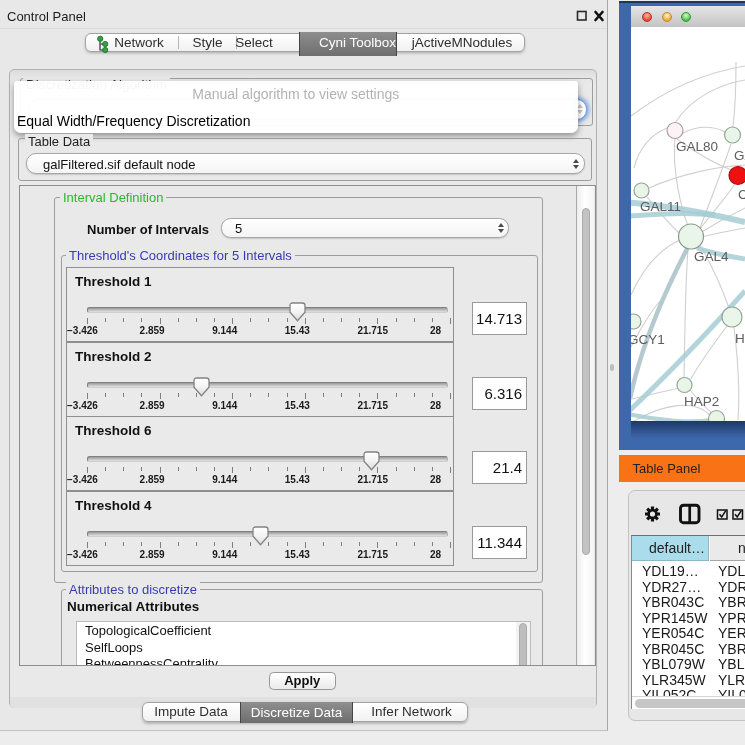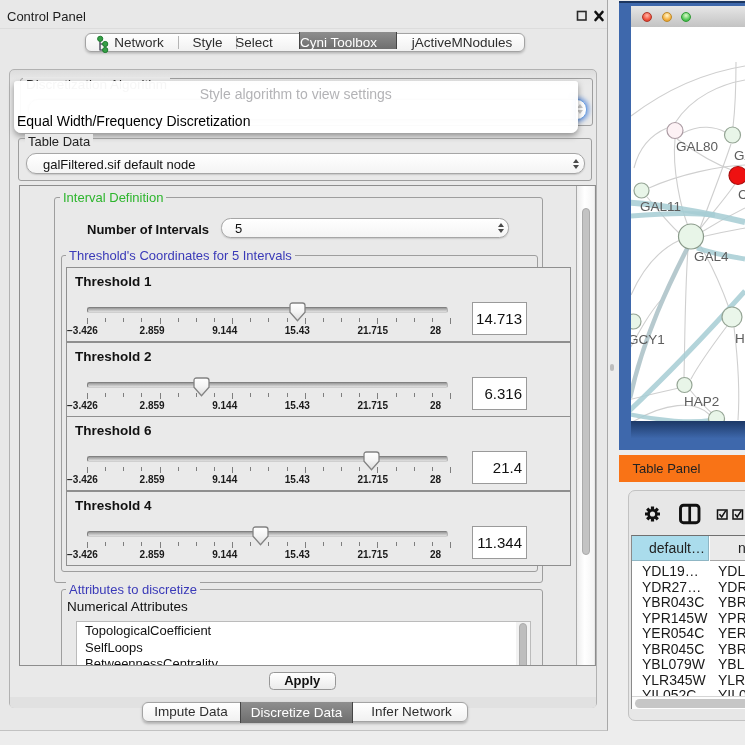--- a/index.html
+++ b/index.html
@@ -1,34 +1,34 @@
 <!DOCTYPE html>
 <html><head><meta charset="utf-8"><style>
 *{margin:0;padding:0;box-sizing:border-box}
 html,body{width:745px;height:745px;font-family:"Liberation Sans",sans-serif;background:#ededed;overflow:hidden}
 .a{position:absolute}
 #cp{left:0;top:0;width:608px;height:730.5px;background:#e8e8e8;border-right:1px solid #a8a8a8;border-bottom:1px solid #c2c2c2}
 #cptitle{left:7px;top:9px;font-size:13px;color:#1c1c1c}
 #tbar{left:85px;top:32.5px;width:440px;height:19px;background:linear-gradient(#ffffff,#f1f1f1);border:1px solid #a3a3a3;border-radius:6px;box-shadow:0 1.5px 2.5px rgba(0,0,0,0.22);font-size:13.5px;color:#2e2e2e}
 .tab{position:absolute;top:0;height:17px;line-height:18px;text-align:center}
 .tsep{position:absolute;top:2px;height:13px;width:1px;background:#b5b5b5}
-#tabsel{position:absolute;left:213px;top:-1.5px;width:98px;height:17px;background:linear-gradient(#8e8e8e,#6e6e6e);border-left:1px solid #454545;border-right:1px solid #454545;color:#fff;line-height:21px;text-align:left}
+#tabsel{position:absolute;left:213px;top:-1.5px;width:98px;height:24px;background:linear-gradient(#8e8e8e,#6e6e6e);border-left:1px solid #454545;border-right:1px solid #454545;color:#fff;line-height:21px;text-align:right}
 #tpanel{left:9px;top:69px;width:588px;height:639px;background:linear-gradient(#dcdcdc,#e7e7e7 9px,#e9e9e9 16px);border:1px solid #b2b2b2;border-radius:5px}
 .grp{position:absolute;border:1px solid #9e9e9e;border-radius:3px}
 .gtitle{position:absolute;top:-8px;background:#e9e9e9;padding:0 3px;font-size:13px;line-height:15px}
 #combo1g{left:574.5px;top:99px;width:12px;height:20.5px;background:#fff;border:1.5px solid #6da0e2;border-radius:0 10px 10px 0;box-shadow:0 0 4px 2px rgba(90,140,220,0.75)}
 .combo{position:absolute;background:linear-gradient(#ffffff,#f4f4f4);border:1px solid #a6a6a6;border-radius:10px;font-size:13px;color:#111;box-shadow:0 1px 1.5px rgba(0,0,0,0.15)}
 .cartxt{position:absolute;right:4.5px;display:flex;flex-direction:column;align-items:center}
 .aru{width:0;height:0;border-left:3.5px solid transparent;border-right:3.5px solid transparent;border-bottom:4px solid #4a4a4a;margin-bottom:2px}
 .ard{width:0;height:0;border-left:3.5px solid transparent;border-right:3.5px solid transparent;border-top:4px solid #4a4a4a}
 #popup{left:13.5px;top:81px;width:564.5px;height:52px;background:rgba(255,255,255,0.96);border-radius:3px 3px 7px 7px;box-shadow:0 3px 6px rgba(0,0,0,0.38);font-size:14px}
 #scrollpane{left:19px;top:185px;width:577px;height:481px;background:#e9e9e9;border:1px solid #8d8d8d;overflow:hidden}
 #vsb{position:absolute;right:1px;top:0;width:18px;height:479px;background:linear-gradient(90deg,#ededed,#ffffff 45%,#f4f4f4);border-left:1px solid #a9a9a9}
 #vsbthumb{position:absolute;left:5px;top:22px;width:8px;height:347px;background:#c3c3c3;border:1px solid #aaaaaa;border-radius:5px}
-.tbox{position:absolute;left:46px;width:505px;height:75px;border:1px solid #8f8f8f;background:#eaeaea}
+.tbox{position:absolute;left:46px;width:388px;height:75px;border:1px solid #8f8f8f;background:#eaeaea}
 .tlab{position:absolute;left:8px;top:6px;font-weight:bold;font-size:13.5px;color:#111}
 .track{position:absolute;left:20px;top:39px;height:5.5px;border-radius:2.5px;background:linear-gradient(#989898,#c2c2c2 55%,#e2e2e2);border:1px solid #818181;border-bottom-color:#cfcfcf;border-right-color:#b5b5b5;width:361px}
 .ticks{position:absolute;left:20px;top:50px;width:364px;height:7px}
 .tkm{background:repeating-linear-gradient(90deg,#7e7e7e 0 1px,transparent 1px 18.15px);height:3.5px}
 .tkM{background:repeating-linear-gradient(90deg,#7e7e7e 0 1px,transparent 1px 72.6px);height:6px}
 .tlabels{position:absolute;left:0px;top:56.5px;width:468px;height:11px;font-size:10px;font-weight:bold;color:#1a1a1a}
 .tl{position:absolute;text-align:left;width:40px}
 .vf{position:absolute;left:404.5px;top:34px;width:55.5px;height:33px;background:#fff;border:1px solid #9a9a9a;font-size:15px;color:#111;text-align:right;line-height:31px;padding-right:4px}
 #attrlist{position:absolute;left:56px;top:435px;width:455px;height:46px;background:#fff;border:1px solid #bbb;font-size:13px;color:#111}
 #applybtn{left:269px;top:672px;width:66.5px;height:17.5px;background:linear-gradient(#ffffff,#ebebeb);border:1px solid #979797;border-radius:4.5px;font-size:13px;font-weight:bold;text-align:center;line-height:16px;color:#111}
@@ -89,21 +89,21 @@
 <div class="a" style="left:23px;top:76.5px;font-size:13.5px;color:#2a2a2a;background:#e9e9e9;padding:0 3px">Discretization Algorithm</div>
 <div class="combo" style="left:28px;top:99px;width:558px;height:21px"></div>
 <div class="a" id="combo1g">
     <div class="cartxt" style="top:4px;right:2.5px;opacity:0.3">
       <div class="aru"></div>
       <div class="ard"></div>
     </div>
   </div>
 
 <div class="a" id="popup">
-  <div class="a" style="left:0;top:5px;width:100%;text-align:center;color:#b3b3b6">Style algorithm to view settings</div>
+  <div class="a" style="left:0;top:5px;width:100%;text-align:center;color:#b3b3b6">Manual algorithm to view settings</div>
   <div class="a" style="left:3.5px;top:32px;color:#000">Equal Width/Frequency Discretization</div>
 </div>
 
 <div class="grp" style="left:18px;top:138px;width:574px;height:43px"></div>
 <div class="a" style="left:25px;top:133.5px;font-size:13px;color:#222;background:#e9e9e9;padding:0 3px">Table Data</div>
 <div class="combo" style="left:26px;top:153px;width:558.5px;height:21px">
     <span style="position:absolute;left:16px;top:3px">galFiltered.sif default node</span>
   <div class="cartxt" style="top:5px">
       <div class="aru"></div>
       <div class="ard"></div>
@@ -199,21 +199,21 @@
         <span class="tl" style="left:217.8px">15.43</span>
         <span class="tl" style="left:290.4px">21.715</span>
         <span class="tl" style="left:363px">28</span>
       </div>
     <div class="vf">11.344</div>
   </div>
 
   <div class="grp" style="left:41px;top:403px;width:482px;height:100px">
     <div class="gtitle" style="left:4px;color:#3a3ab8">Attributes to discretize</div>
   </div>
-  <div class="a" style="left:47px;top:413px;font-weight:normal;font-size:13.5px;color:#111">Numerical Attributes</div>
+  <div class="a" style="left:47px;top:413px;font-weight:bold;font-size:13.5px;color:#111">Numerical Attributes</div>
   <div class="a" id="attrlist">
     <div style="padding:1px 0 0 8px">TopologicalCoefficient</div>
     <div style="padding:2px 0 0 8px">SelfLoops</div>
     <div style="padding:1px 0 0 8px">BetweennessCentrality</div>
     <div class="a" style="right:0;top:0;width:14px;height:46px;background:#f2f2f2">
         <div class="a" style="left:3px;top:1px;width:7.5px;height:60px;background:#bdbdbd;border:1px solid #acacac;border-radius:5px"></div>
       </div>
   </div>
 </div>
 <div class="a" style="left:10px;top:697px;width:586px;height:10.5px;background:#e1e1e1;border-radius:0 0 4px 4px"></div>

